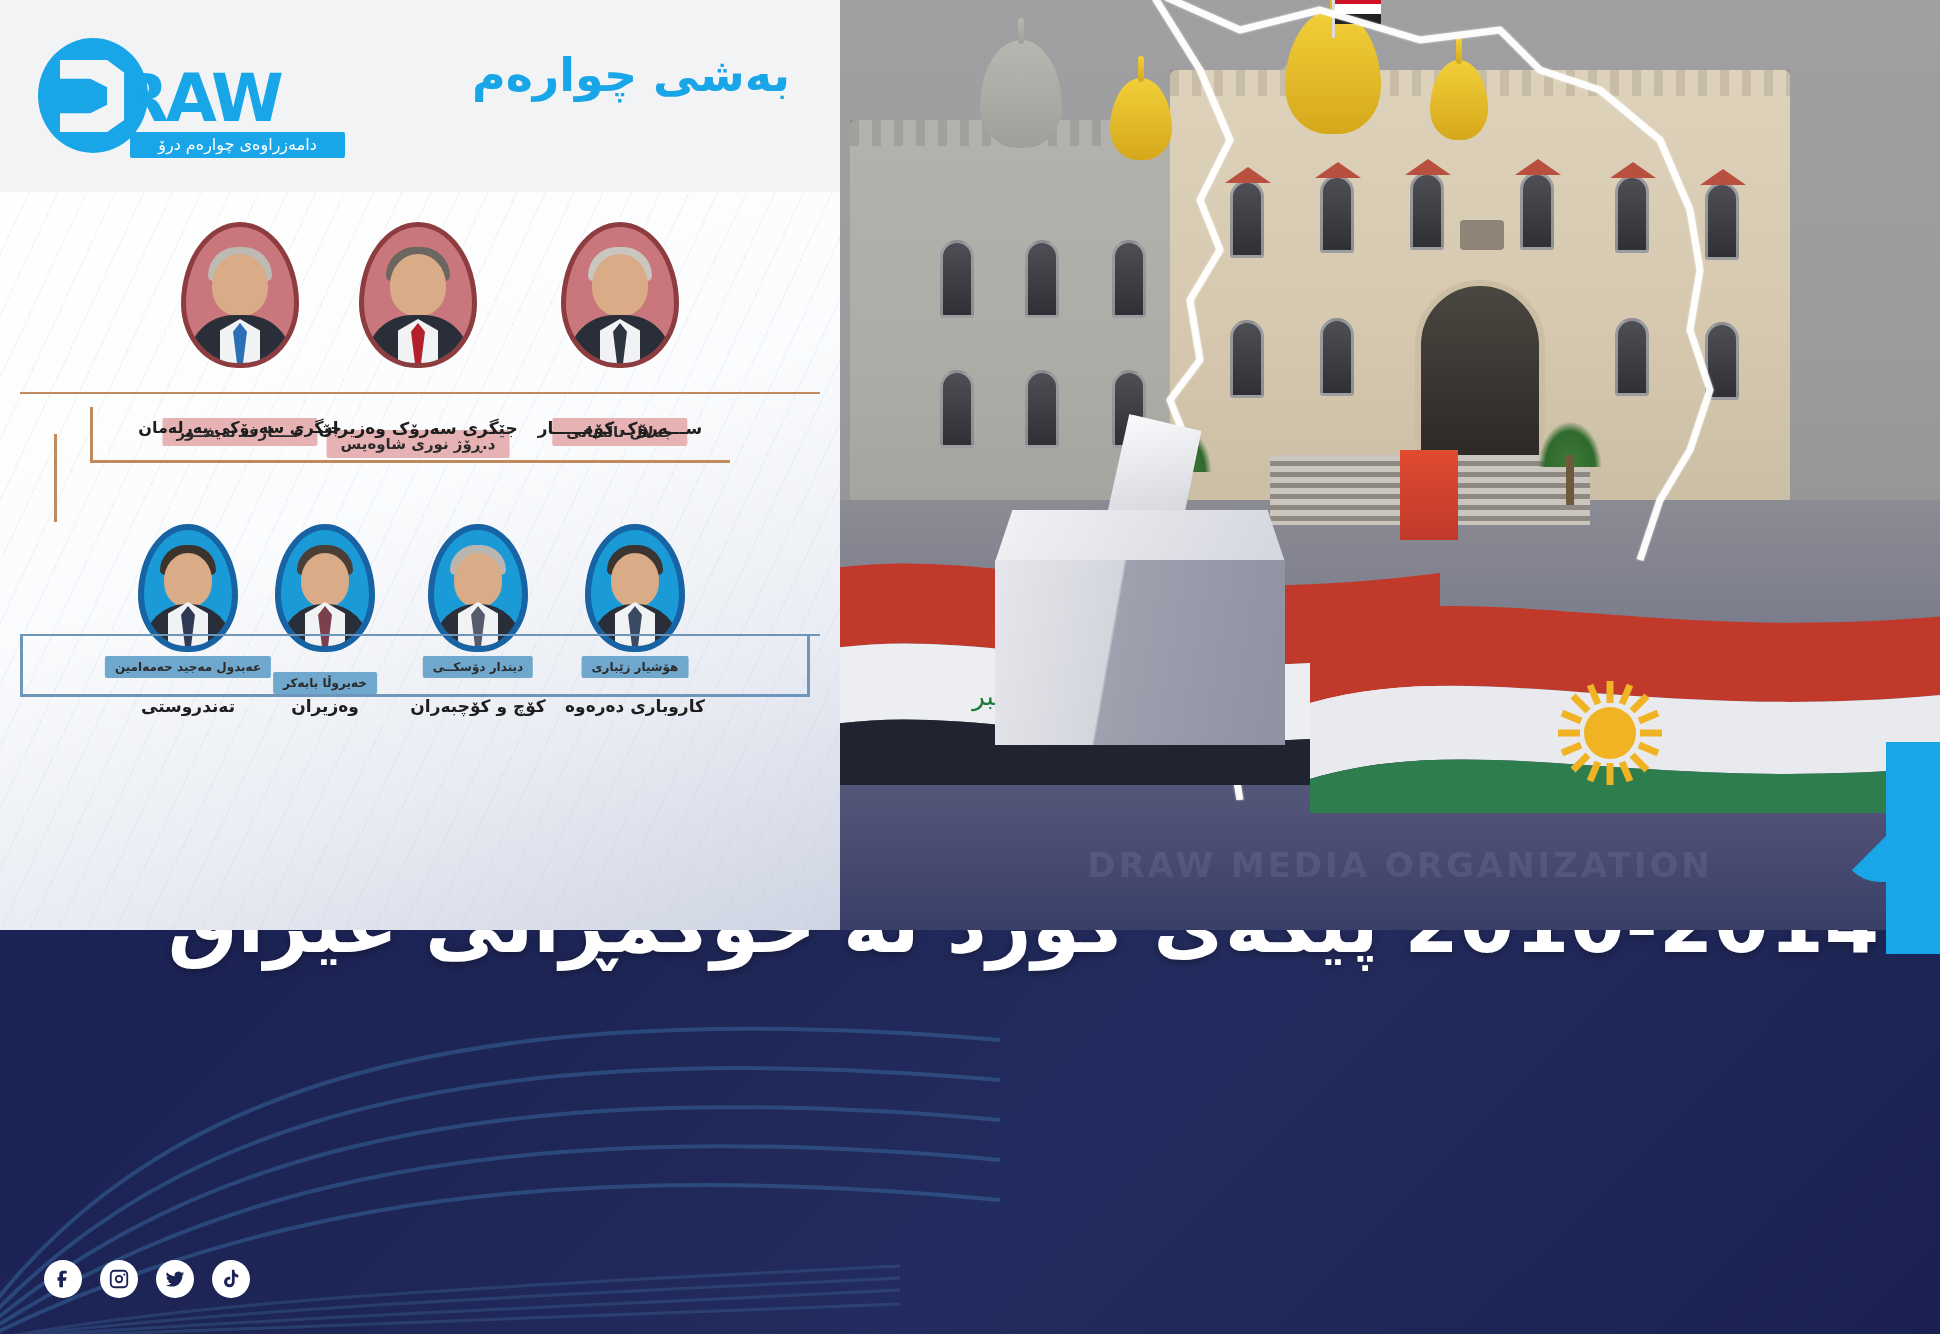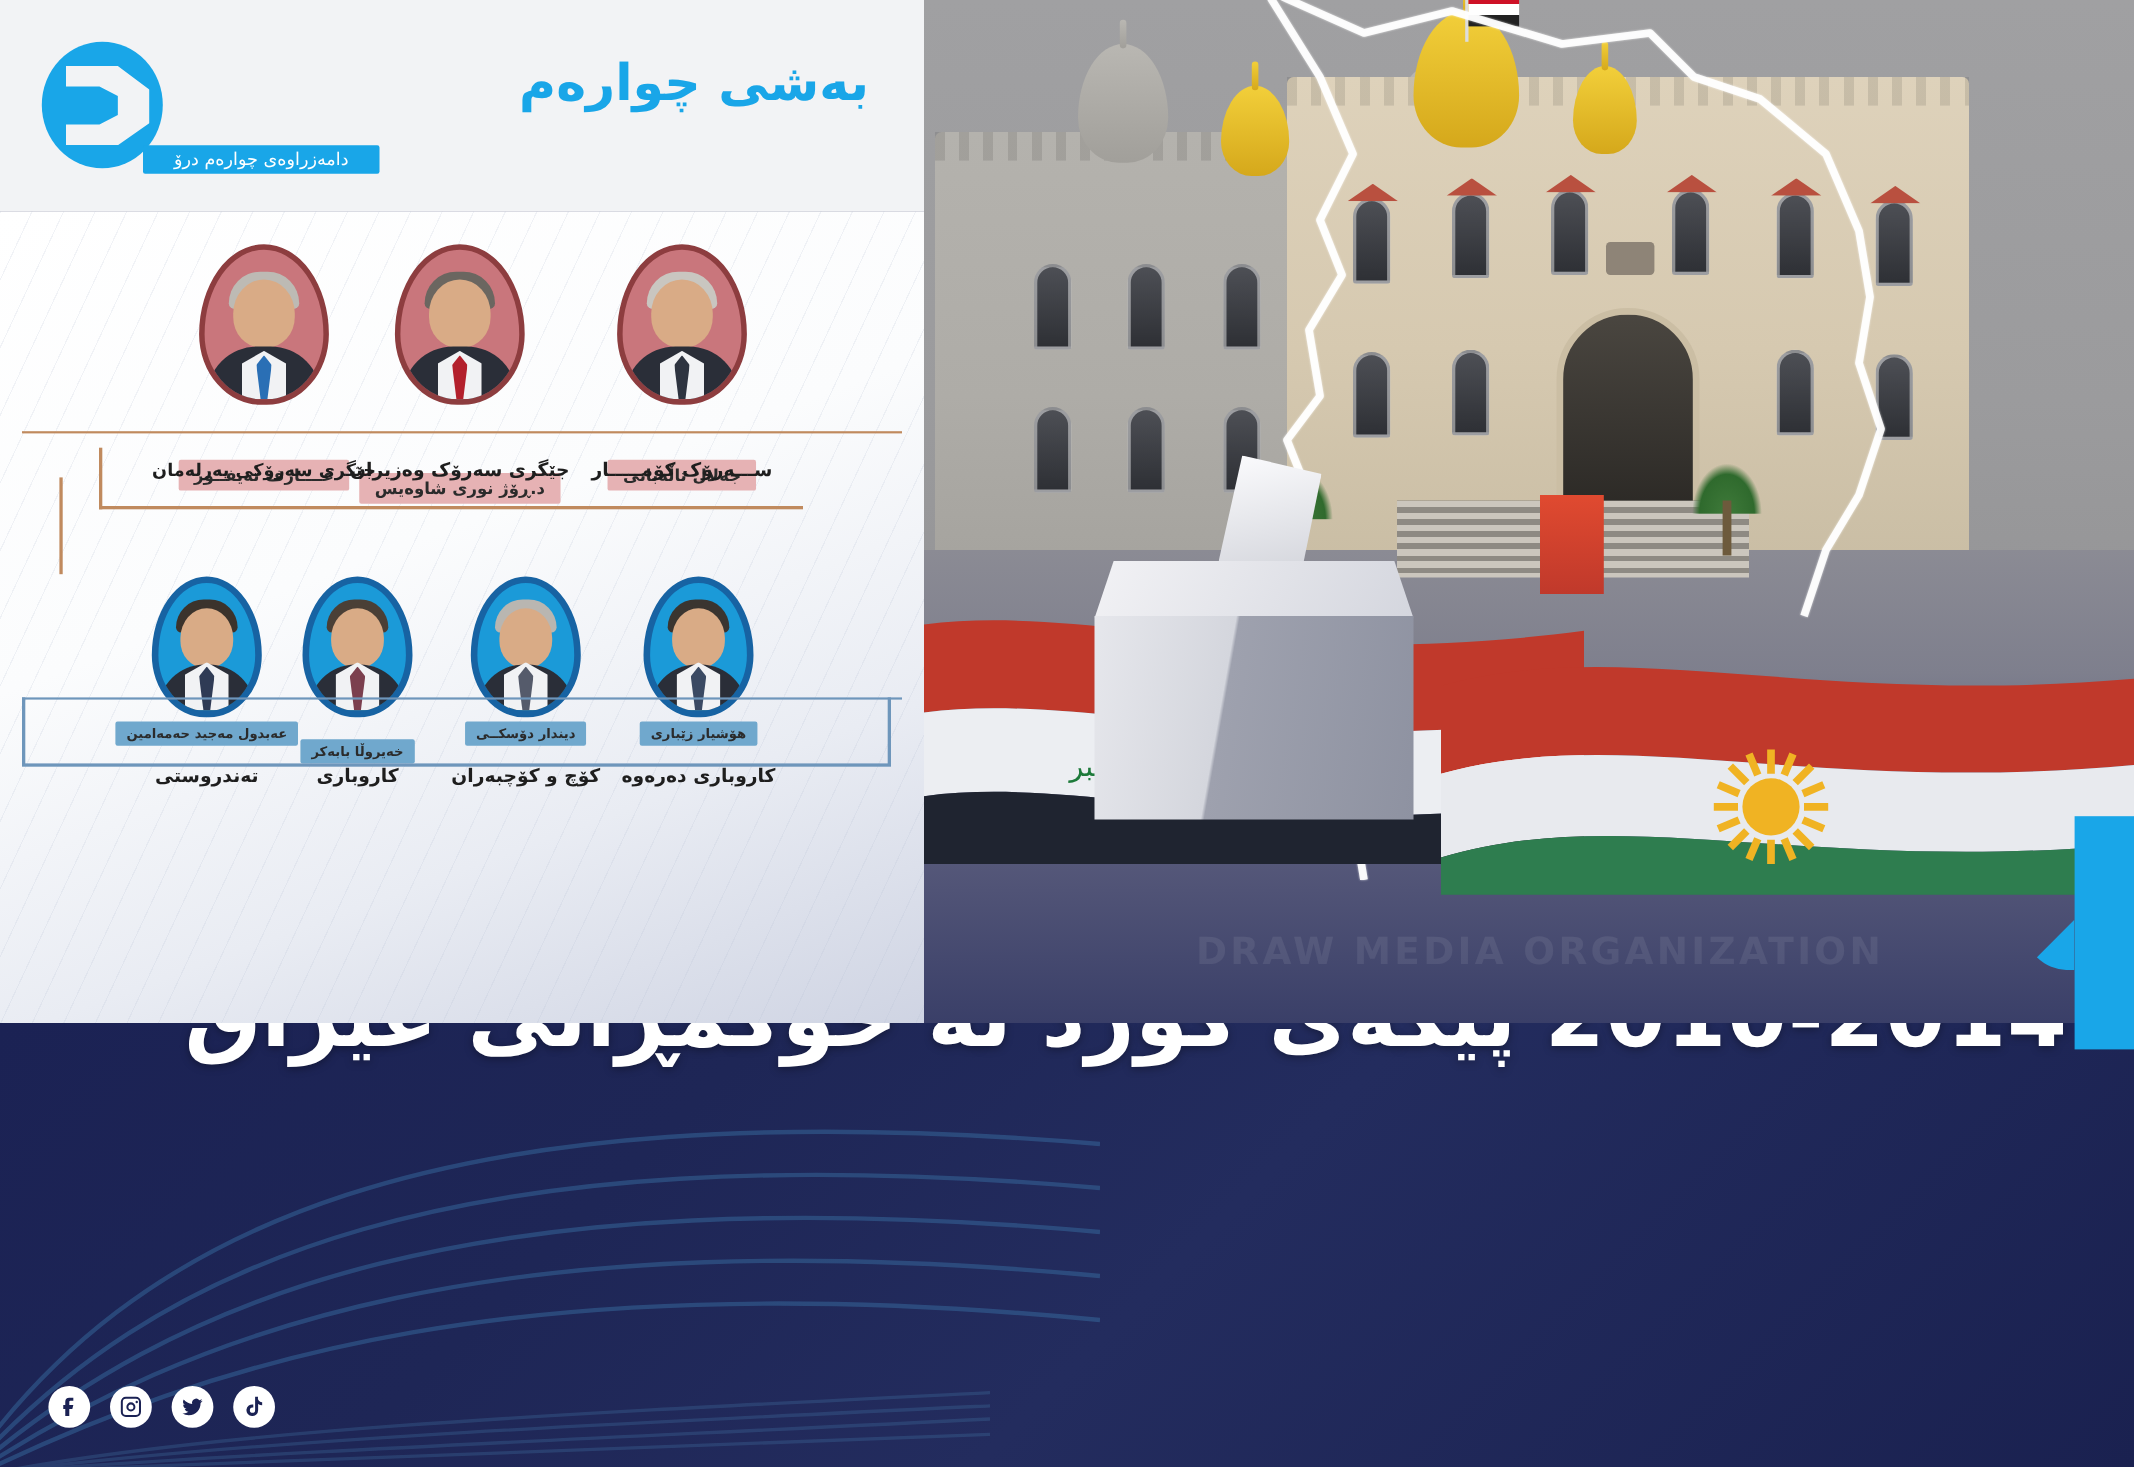--- a/index.html
+++ b/index.html
@@ -364,20 +364,21 @@
       <div class="bb-top"></div>
       <div class="bb-body"></div>
     </div>
 
     <div class="watermark">DRAW MEDIA ORGANIZATION</div>
   </div>
 
   <div class="header-bar">
     <div class="logo">
       <div class="logo-d"></div>
+      <div class="logo-text">RAW</div>
       <div class="logo-sub">دامەزراوەی چوارەم درۆ</div>
     </div>
     <div class="part-label">بەشی چوارەم</div>
   </div>
 
   <div class="chart-card">
 
     <div class="row row1">
 
       <div class="person" style="left:620px;top:10px">
@@ -457,21 +458,21 @@
       <div class="person" style="left:325px;top:50px">
         <div class="avatar blue">
           <div class="av-hair" style="background:#4a3f36;top:13%;margin-left:-28px;width:56px;height:30px"></div>
           <div class="av-head" style="margin-left:-24px;width:48px;height:54px"></div>
           <div class="av-body" style="margin-left:-44px;width:88px;height:42px">
             <div class="av-shirt"></div>
             <div class="av-tie" style="background:#7b3f4e"></div>
           </div>
         </div>
         <div class="name-badge blue" style="top:148px">خەیروڵا بابەکر</div>
-        <div class="role" style="top:172px">کاروباری</div>
+        <div class="role" style="top:172px">وەزیران</div>
       </div>
 
       <div class="person" style="left:188px;top:50px">
         <div class="avatar blue">
           <div class="av-hair" style="background:#3b332c;top:13%;margin-left:-28px;width:56px;height:30px"></div>
           <div class="av-head" style="margin-left:-24px;width:48px;height:54px"></div>
           <div class="av-body" style="margin-left:-44px;width:88px;height:42px">
             <div class="av-shirt"></div>
             <div class="av-tie" style="background:#2f3b55"></div>
           </div>

